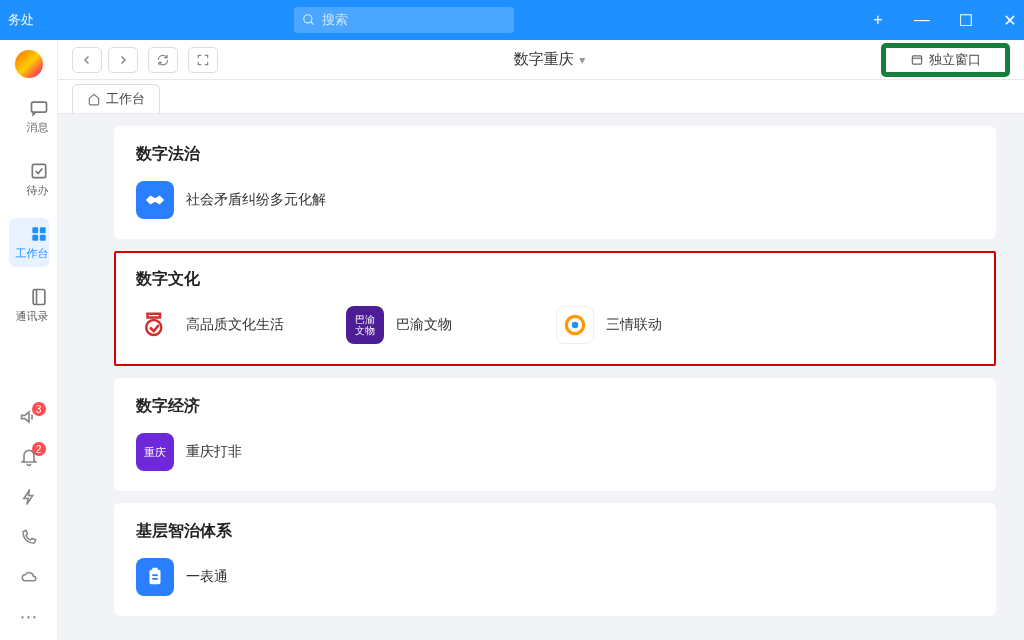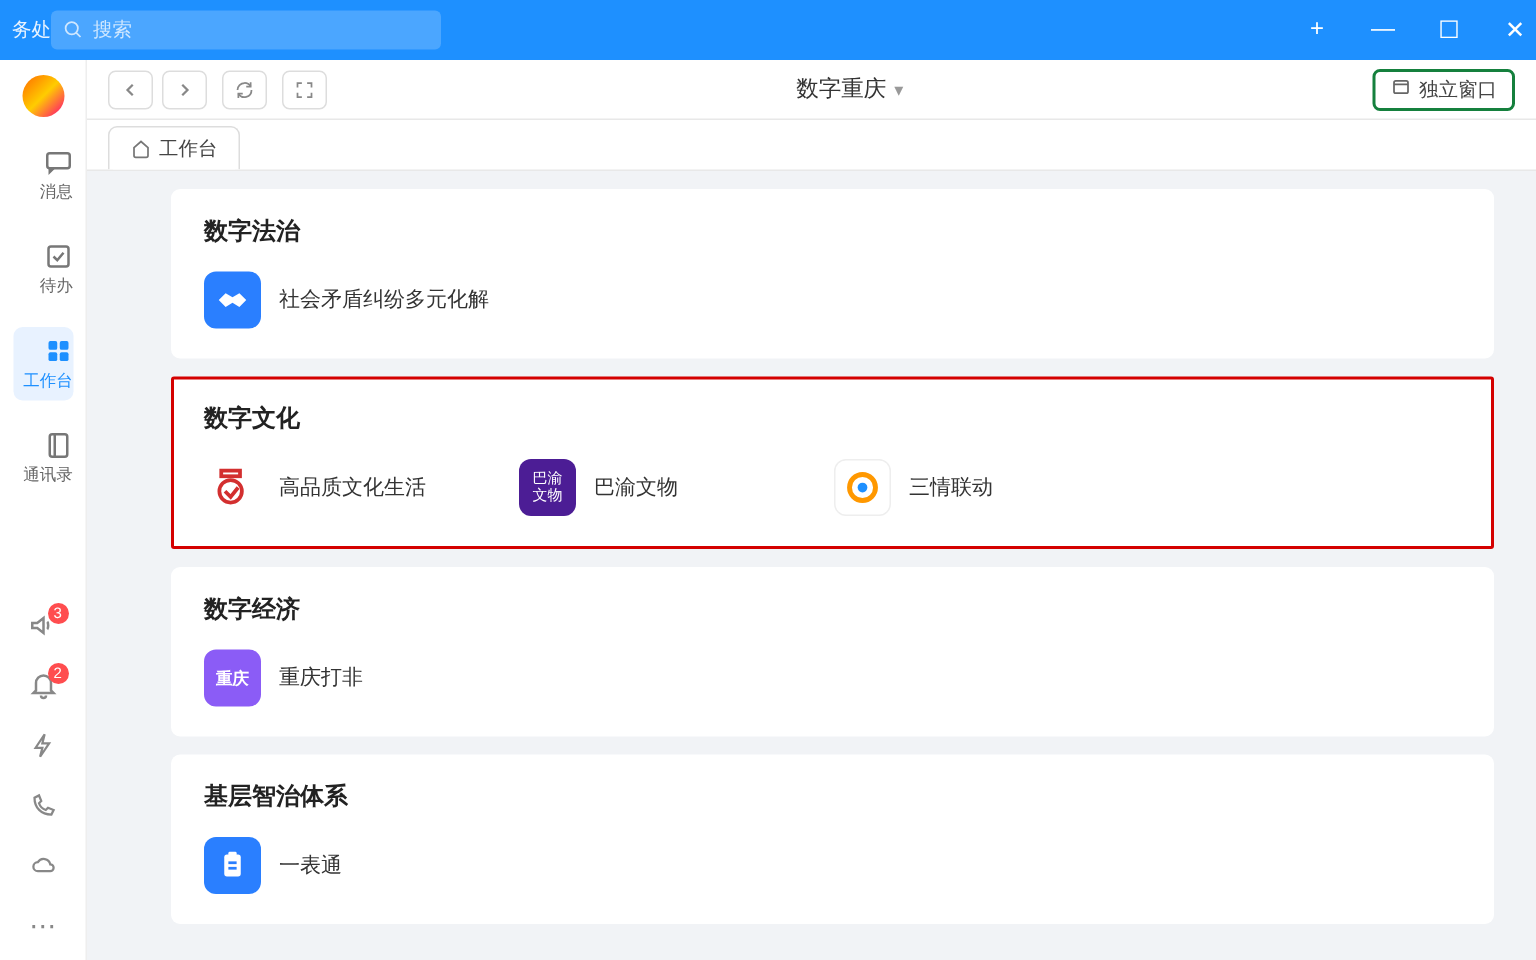--- a/index.html
+++ b/index.html
@@ -1,56 +1,56 @@
 <!DOCTYPE html>
 <html><head>
 <meta charset="utf-8">
 <style>
 *{margin:0;padding:0;box-sizing:border-box;font-family:"Microsoft YaHei",sans-serif}
 body{background:#fff;width:1024px;height:640px;overflow:hidden;position:relative}
 .titlebar{height:40px;background:#1e90ff;display:flex;align-items:center;color:#fff;padding:0 4px}
 .titlebar .tbtxt{font-size:13px;color:#e8f3ff;margin-left:4px}
-.titlebar .search{width:260px;height:26px;background:rgba(255,255,255,.2);border-radius:4px;display:flex;align-items:center;padding:0 8px;color:#cfe7ff;font-size:13px}
+.titlebar .search{margin-left:260px;width:220px;height:26px;background:rgba(255,255,255,.2);border-radius:4px;display:flex;align-items:center;padding:0 8px;color:#cfe7ff;font-size:13px}
 .titlebar .search svg{margin-right:6px}
 .titlebar .winbtns{margin-left:auto;display:flex;gap:24px;align-items:center}
 .titlebar .winbtns span{width:20px;height:20px;display:flex;align-items:center;justify-content:center}
 .appbody{display:flex;height:600px}
 .sidebar{width:58px;background:#fff;border-right:1px solid #eee;display:flex;flex-direction:column;align-items:center;padding-top:10px;gap:14px}
 .sidebar .logo{width:28px;height:28px;border-radius:50%;background:linear-gradient(135deg,#ff6a00,#ffcc00,#ff0080)}
 .nav{display:flex;flex-direction:column;align-items:flex-end;gap:2px;color:#666;font-size:11px;width:40px;padding:6px 0;border-radius:6px}
 .nav.active{background:#e8f2ff;color:#1e90ff}
 .nav svg{width:20px;height:20px}
 .sidebar .bottom{margin-top:auto;margin-bottom:12px;display:flex;flex-direction:column;align-items:center;gap:18px;color:#888}
 .sidebar .bottom .ico{position:relative;width:22px;height:22px;display:flex;align-items:center;justify-content:center}
 .badge{position:absolute;top:-4px;right:-6px;background:#ff4d4f;color:#fff;font-size:10px;border-radius:8px;min-width:14px;height:14px;display:flex;align-items:center;justify-content:center;padding:0 3px}
 .main{flex:1;background:#f1f3f6;display:flex;flex-direction:column}
 .topbar{height:40px;background:#fff;border-bottom:1px solid #e8e8e8;display:flex;align-items:center;padding:0 14px;gap:10px}
 .btnbox{display:flex;gap:6px}
 .sqbtn{width:30px;height:26px;border:1px solid #ddd;border-radius:5px;display:flex;align-items:center;justify-content:center;color:#666;background:#fff}
 .topbar .title{flex:1;text-align:center;font-size:15px;color:#333}
 .topbar .title .chev{color:#999;font-size:12px;margin-left:2px}
-.indep{border:2px solid #15803d;border-radius:5px;padding:3px 10px;font-size:13px;display:flex;gap:5px;color:#444}
+.indep{border:5px solid #15803d;border-radius:5px;padding:3px 24px;font-size:13px;display:flex;align-items:center;gap:5px;color:#444}
 .tabbar{height:34px;background:#fff;border-bottom:1px solid #e8e8e8;display:flex;align-items:flex-end;padding-left:14px}
 .tab{border:1px solid #ddd;border-bottom:none;border-radius:6px 6px 0 0;padding:5px 14px;font-size:13px;color:#444;display:flex;align-items:center;gap:5px;background:#fff}
 .content{flex:1;overflow:auto;padding:0 0 0 56px;position:relative}
 .content::-webkit-scrollbar{width:10px}
 .content::-webkit-scrollbar-thumb{background:#ccc;border-radius:5px}
 .card{background:#fff;border-radius:6px;margin:12px 28px 0 0;padding:18px 22px 20px}
 .card h3{font-size:16px;color:#222;font-weight:600;margin-bottom:16px}
 .items{display:flex;gap:20px;flex-wrap:wrap}
 .item{display:flex;align-items:center;gap:12px;width:190px}
 .item .ib{width:38px;height:38px;border-radius:8px;display:flex;align-items:center;justify-content:center;color:#fff;font-size:11px;flex-shrink:0}
 .item .lbl{font-size:14px;color:#333}
 .hl{border:2px solid #d40000;border-radius:2px}
 .card.hlcard{padding:16px 20px 20px;}
 .ic-blue{background:#2a7fff}
 .ic-red{background:#4c1d95}
 .ic-redseal{background:#b71c1c}
 .ic-ring{background:#fff;border:1px solid #eee}
-.ic-cq{background:#8b5cf6;font-size:13px;font-weight:700}
+.ic-cq{background:#6d28d9;font-size:13px;font-weight:400}
 </style>
 </head>
 <body>
 
 <div class="titlebar">
   <span class="tbtxt">务处</span>
   <div class="search">
     <svg width="14" height="14" viewBox="0 0 24 24" fill="none" stroke="#cfe7ff" stroke-width="2">
         <circle cx="10" cy="10" r="7"></circle>
         <line x1="20" y1="20" x2="15" y2="15"></line>

